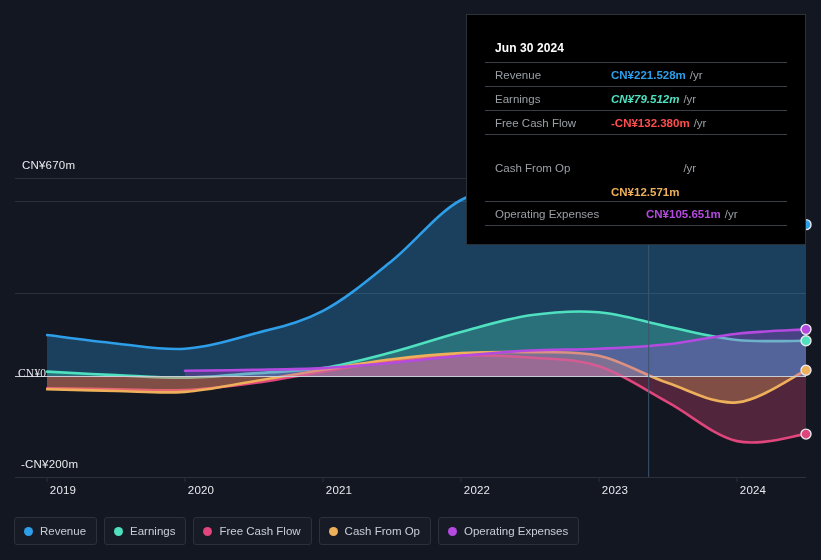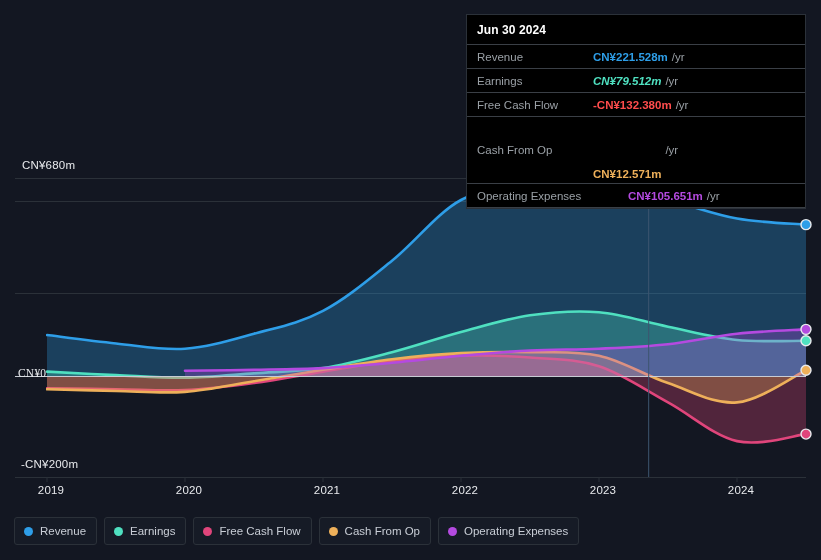--- a/index.html
+++ b/index.html
@@ -18,31 +18,31 @@
 
   
   .ylabel{
     position:absolute;color:#e8eaed;font-size:11.5px;
     letter-spacing:.2px;white-space:nowrap;
   }
   .ylabel.top{left:22px;top:159px;}
   .ylabel.zero{left:18px;top:367px;font-family:Liberation Serif, serif;}
   .ylabel.bottom{left:21px;top:458px;}
 
-  .xlabels{position:absolute;left:4px;top:484px;width:735px;height:18px;}
+  .xlabels{position:absolute;left:16px;top:484px;width:735px;height:18px;}
   .xlabel{
     position:absolute;color:#e8eaed;font-size:11.5px;
     transform:translateX(-50%);white-space:nowrap;letter-spacing:.2px;
   }
 
   
   .tooltip{
     position:absolute;left:466px;top:14px;width:340px;
     background:#000;border:1px solid #2b3139;
-    padding:0;box-sizing:border-box;
+    padding:18px;box-sizing:border-box;
   }
   .tt-title{
     color:#fff;font-size:12px;font-weight:bold;
     padding:8px 10px 7px 10px;letter-spacing:.1px;
   }
   .tt-row{
     display:flex;align-items:center;
     border-top:1px solid #3a3f46;
     padding:3px 10px 3px 10px;
     min-height:17px;font-size:11.5px;
@@ -107,21 +107,21 @@
         <line x1="599" y1="477" x2="599" y2="482" stroke="#2b3139" stroke-width="1"></line>
         <line x1="737" y1="477" x2="737" y2="482" stroke="#2b3139" stroke-width="1"></line>
         <circle cx="806" cy="224.64" r="5" fill="#2e9ee8" stroke="#e8eaed" stroke-width="1.4"></circle>
         <circle cx="806" cy="340.8" r="5" fill="#4fe0c0" stroke="#e8eaed" stroke-width="1.4"></circle>
         <circle cx="806" cy="434.08" r="5" fill="#e0457b" stroke="#e8eaed" stroke-width="1.4"></circle>
         <circle cx="806" cy="370.28" r="5" fill="#eeb05a" stroke="#e8eaed" stroke-width="1.4"></circle>
         <circle cx="806" cy="329.36" r="5" fill="#b44ae0" stroke="#e8eaed" stroke-width="1.4"></circle>
       </svg>
   </div>
 
-  <div class="ylabel top">CN¥680m</div>
+  <div class="ylabel top">CN¥670m</div>
   <div class="ylabel zero">CN¥0</div>
   <div class="ylabel bottom">-CN¥200m</div>
 
   <div class="xlabels" id="x-axis-labels">
       <div class="xlabel" style="left: 47px;">2019</div>
       <div class="xlabel" style="left: 185px;">2020</div>
       <div class="xlabel" style="left: 323px;">2021</div>
       <div class="xlabel" style="left: 461px;">2022</div>
       <div class="xlabel" style="left: 599px;">2023</div>
       <div class="xlabel" style="left: 737px;">2024</div>

